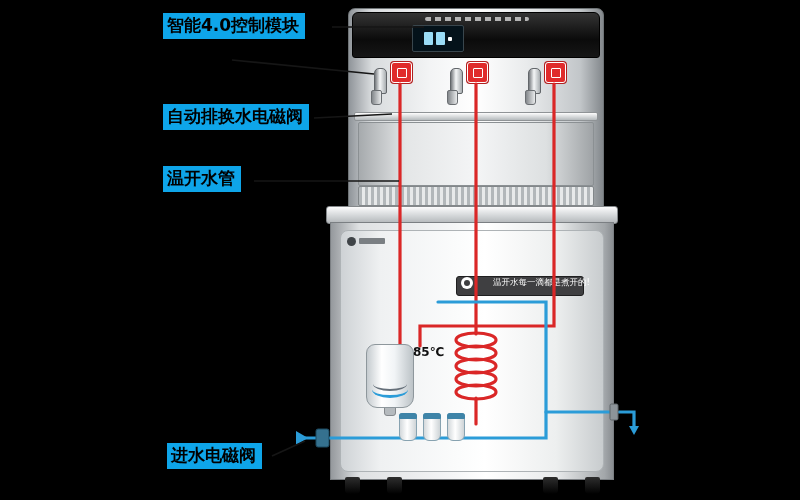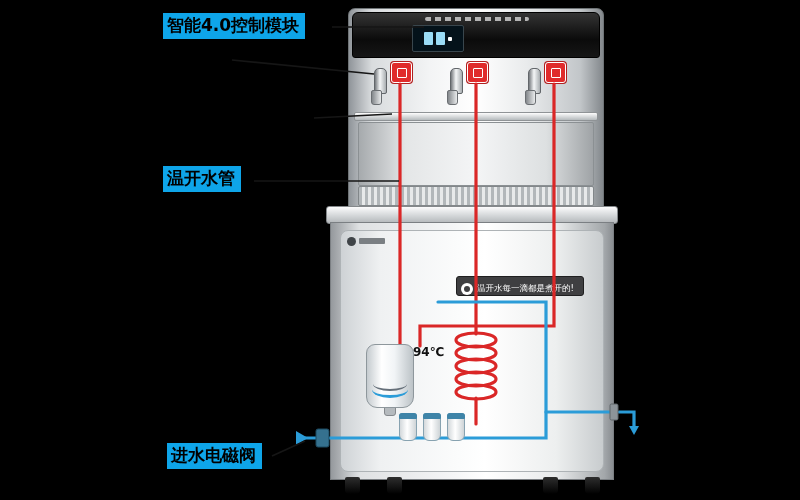--- a/index.html
+++ b/index.html
@@ -100,21 +100,21 @@
     z-index:2;
   }
   .brand-logo{
     position:absolute;left:347px;top:235px;height:12px;display:flex;align-items:center;gap:3px;z-index:3;
   }
   .logo-dot{width:9px;height:9px;background:#3f4448;border-radius:50%;}
   .logo-bar{width:26px;height:6px;background:#7a7f83;border-radius:1px;}
   .badge{
     position:absolute;left:456px;top:276px;width:128px;height:20px;
     background:#3f3f41;border:1px solid #1f1f20;border-radius:3px;
-    display:flex;align-items:flex-end;gap:4px;padding:0 4px;box-sizing:border-box;
+    display:flex;align-items:flex-start;gap:20px;padding:0 4px;box-sizing:border-box;
     z-index:3;
   }
   .badge-logo{width:12px;height:12px;background:#fff;border-radius:50%;flex:0 0 auto;position:relative;}
   .badge-logo::after{content:"";position:absolute;left:3px;top:3px;width:6px;height:6px;background:#3f3f41;border-radius:50%;}
   .badge-text{color:#fff;font-size:8.5px;white-space:nowrap;letter-spacing:0;}
 
   
   .tank{
     position:absolute;left:366px;top:344px;width:46px;height:62px;
     background:linear-gradient(90deg,#c5cbcf,#ffffff 32%,#f1f4f6 60%,#bcc3c7);
@@ -234,32 +234,33 @@
     </g>
     <rect x="316" y="429" width="13" height="18" rx="2" fill="#35718f" stroke="#1d4a61"></rect>
     <rect x="610" y="404" width="8" height="16" rx="1.5" fill="#8d9499" stroke="#5f6568"></rect>
   </svg>
 
   <div class="tank">
     <div class="wave-gray"></div>
     <div class="wave-blue"></div>
   </div>
   <div class="tank-spout"></div>
-  <div class="temp">94℃</div>
+  <div class="temp">85℃</div>
   <div class="cup" style="left:399px;"></div>
   <div class="cup" style="left:423px;"></div>
   <div class="cup" style="left:447px;"></div>
 
   <svg class="leaders" width="800" height="500" viewBox="0 0 800 500">
     <g stroke="#161616" stroke-width="1.6" fill="none">
       <path d="M332 27 H424"></path>
       <path d="M232 60 L374 74"></path>
       <path d="M314 118 L392 114"></path>
       <path d="M254 181 H399"></path>
       <path d="M272 456 L305 441"></path>
     </g>
   </svg>
 
   <div class="callout" style="left:163px;top:13px;">智能4.0控制模块</div>
+  <div class="callout" style="left:163px;top:104px;">自动排换水电磁阀</div>
   <div class="callout" style="left:163px;top:166px;">温开水管</div>
   <div class="callout" style="left:167px;top:443px;">进水电磁阀</div>
 
 </div>
 
 </body></html>

